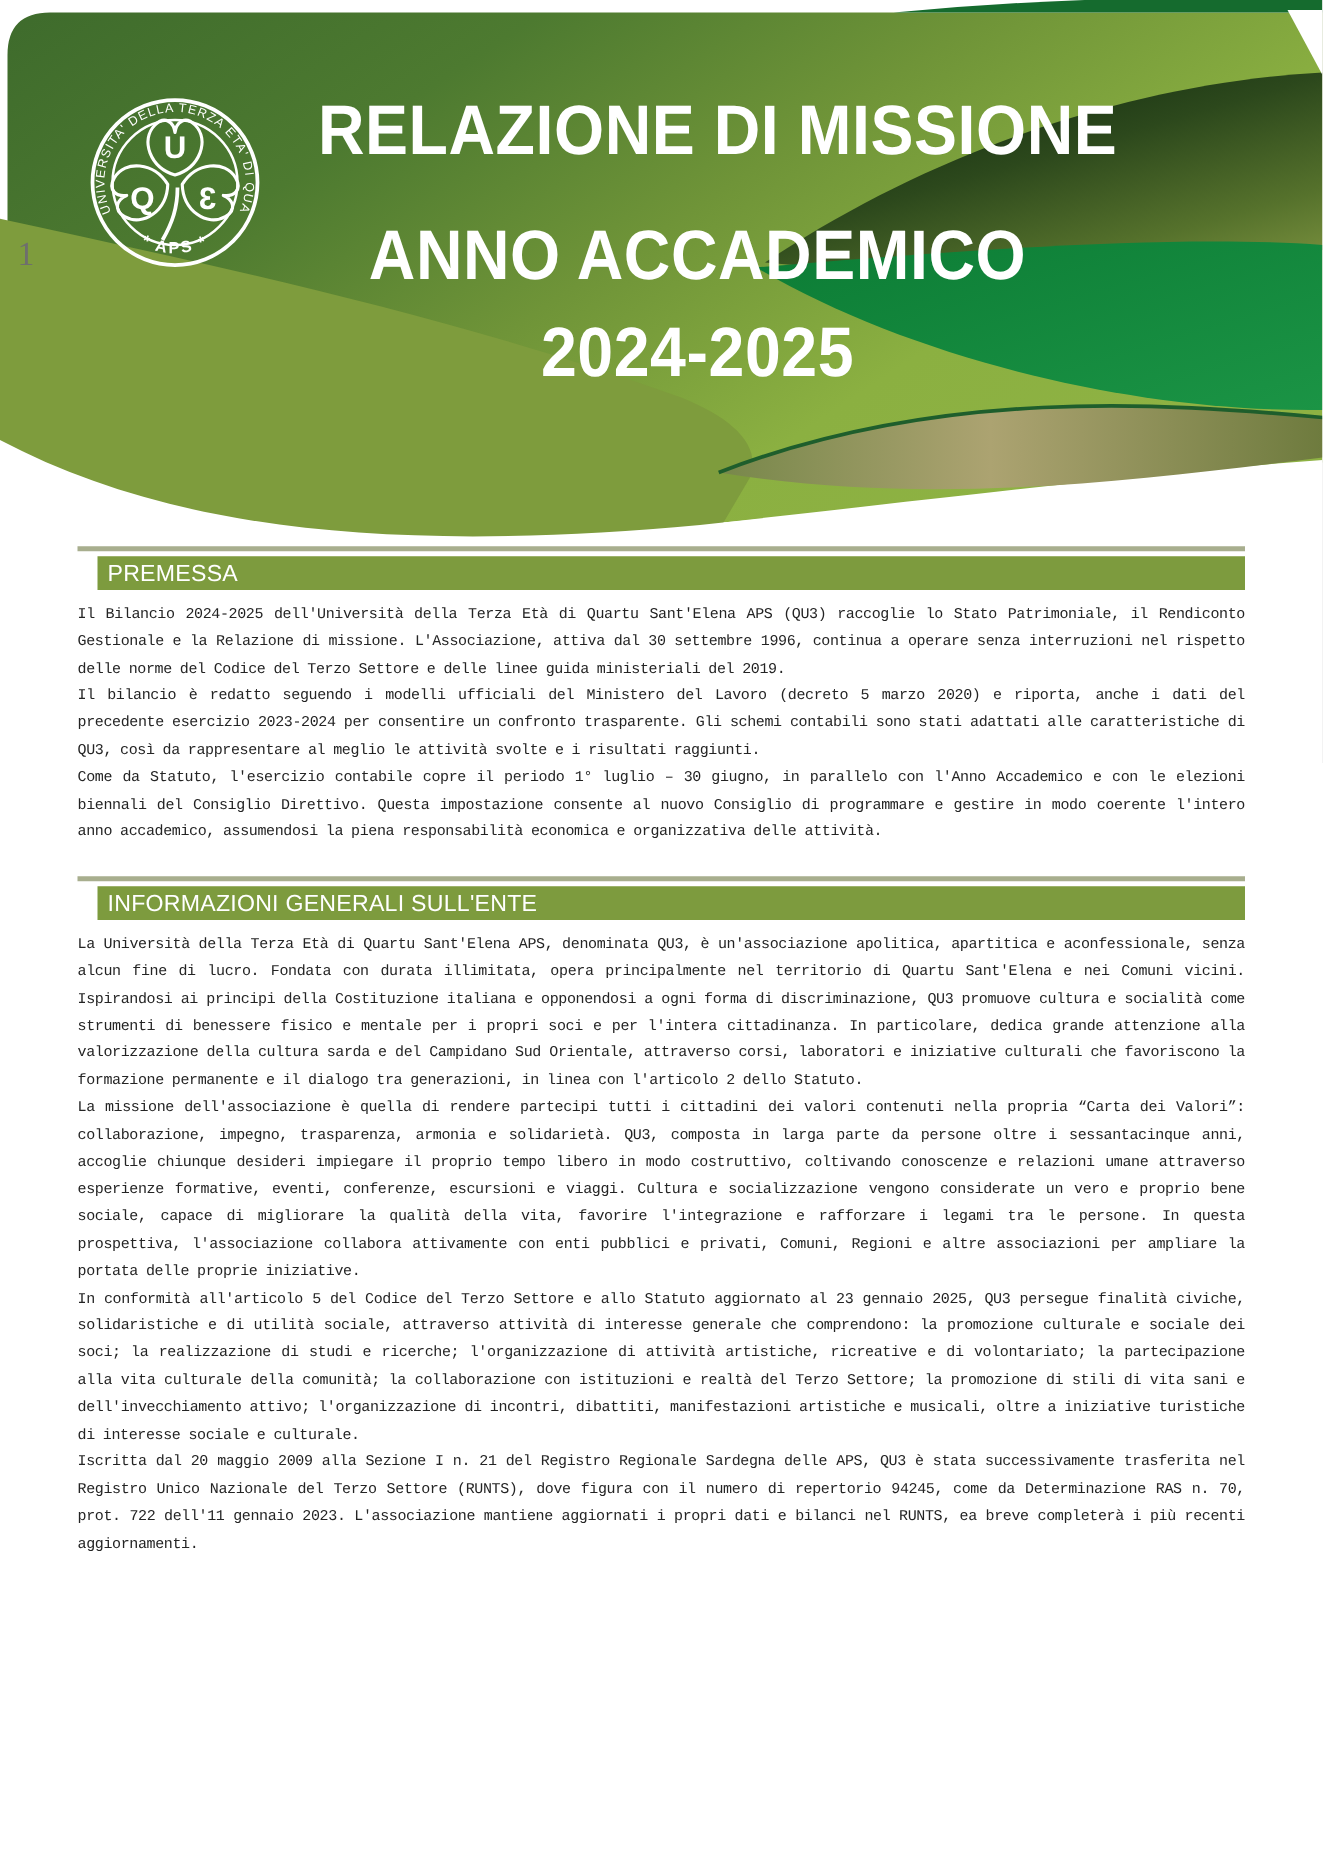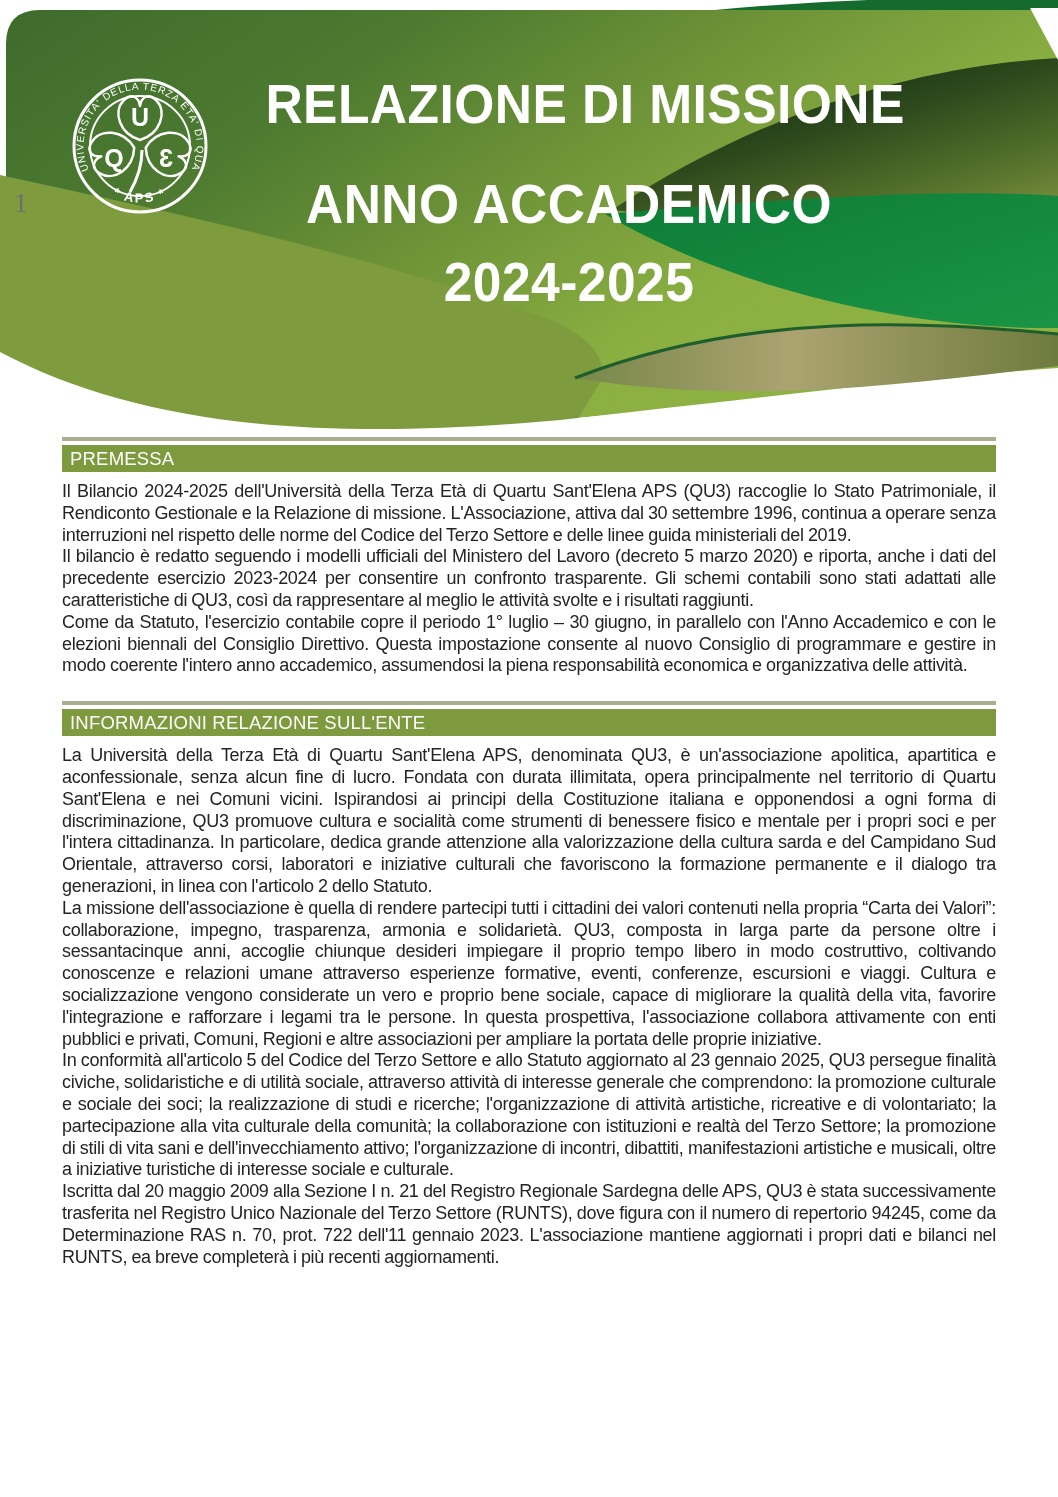--- a/index.html
+++ b/index.html
@@ -12,21 +12,21 @@
     font-family:"Liberation Sans", sans-serif;
   }
   
   .header{position:relative;width:1058px;height:432px;}
   .header svg{display:block;}
   .page-number{
     position:absolute;left:14px;top:188px;
     font-family:"Liberation Serif", serif;
     font-size:27px;color:var(--page-number,#6e6e6e);
   }
-  .title-block{position:absolute;left:239px;top:0;width:660px;height:340px;}
+  .title-block{position:absolute;left:228px;top:0;width:660px;height:340px;}
   .title-line{
     position:absolute;left:0;width:100%;
     text-align:center;
     color:var(--title-text,#fff);
     font-size:56px;font-weight:700;line-height:56px;
     letter-spacing:.5px;
     transform:scaleX(.92);
     transform-origin:center;
     white-space:nowrap;
   }
@@ -34,30 +34,32 @@
   .content{position:relative;padding:5px 62px 0 62px;}
   .rule{height:4px;background:var(--rule,#a8ae8e);}
   .section-bar{
     margin-top:4px;
     background:var(--section-bar,#7d9b3e);
     color:#fff;
     font-size:18.5px;line-height:27px;height:27px;
     padding:0 8px;
     letter-spacing:.2px;
     font-stretch:87.5%;
+    margin-left:16px;
   }
   .sec-body{margin-top:9px;}
   .sec-body p{
     margin:0;
-    font-size:18px;line-height:21.8px;
+    font-size:12px;line-height:21.8px;
     color:var(--body-text,#242424);
     text-align:justify;
     letter-spacing:-0.3px;word-spacing:-0.5px;
     font-stretch:87.5%;
     hyphens:none;
+    font-family:Liberation Mono, monospace;
   }
   .section + .section{margin-top:24px;}
 </style>
 </head>
 <body>
 
 <div class="page">
 
   <div class="header">
     <svg width="1058" height="432" viewBox="0 0 1058 432" role="img">
@@ -152,21 +154,21 @@
       <div class="section-bar">PREMESSA</div>
       <div class="sec-body">
         <p>Il Bilancio 2024-2025 dell'Università della Terza Età di Quartu Sant'Elena APS (QU3) raccoglie lo Stato Patrimoniale, il Rendiconto Gestionale e la Relazione di missione. L'Associazione, attiva dal 30 settembre 1996, continua a operare senza interruzioni nel rispetto delle norme del Codice del Terzo Settore e delle linee guida ministeriali del 2019.</p>
         <p>Il bilancio è redatto seguendo i modelli ufficiali del Ministero del Lavoro (decreto 5 marzo 2020) e riporta, anche i dati del precedente esercizio 2023-2024 per consentire un confronto trasparente. Gli schemi contabili sono stati adattati alle caratteristiche di QU3, così da rappresentare al meglio le attività svolte e i risultati raggiunti.</p>
         <p>Come da Statuto, l'esercizio contabile copre il periodo 1° luglio – 30 giugno, in parallelo con l'Anno Accademico e con le elezioni biennali del Consiglio Direttivo. Questa impostazione consente al nuovo Consiglio di programmare e gestire in modo coerente l'intero anno accademico, assumendosi la piena responsabilità economica e organizzativa delle attività.</p>
       </div>
     </div>
 
     <div class="section">
       <div class="rule"></div>
-      <div class="section-bar">INFORMAZIONI RELAZIONE SULL'ENTE</div>
+      <div class="section-bar">INFORMAZIONI GENERALI SULL'ENTE</div>
       <div class="sec-body">
         <p>La Università della Terza Età di Quartu Sant'Elena APS, denominata QU3, è un'associazione apolitica, apartitica e aconfessionale, senza alcun fine di lucro. Fondata con durata illimitata, opera principalmente nel territorio di Quartu Sant'Elena e nei Comuni vicini. Ispirandosi ai principi della Costituzione italiana e opponendosi a ogni forma di discriminazione, QU3 promuove cultura e socialità come strumenti di benessere fisico e mentale per i propri soci e per l'intera cittadinanza. In particolare, dedica grande attenzione alla valorizzazione della cultura sarda e del Campidano Sud Orientale, attraverso corsi, laboratori e iniziative culturali che favoriscono la formazione permanente e il dialogo tra generazioni, in linea con l'articolo 2 dello Statuto.</p>
         <p>La missione dell'associazione è quella di rendere partecipi tutti i cittadini dei valori contenuti nella propria “Carta dei Valori”: collaborazione, impegno, trasparenza, armonia e solidarietà. QU3, composta in larga parte da persone oltre i sessantacinque anni, accoglie chiunque desideri impiegare il proprio tempo libero in modo costruttivo, coltivando conoscenze e relazioni umane attraverso esperienze formative, eventi, conferenze, escursioni e viaggi. Cultura e socializzazione vengono considerate un vero e proprio bene sociale, capace di migliorare la qualità della vita, favorire l'integrazione e rafforzare i legami tra le persone. In questa prospettiva, l'associazione collabora attivamente con enti pubblici e privati, Comuni, Regioni e altre associazioni per ampliare la portata delle proprie iniziative.</p>
         <p>In conformità all'articolo 5 del Codice del Terzo Settore e allo Statuto aggiornato al 23 gennaio 2025, QU3 persegue finalità civiche, solidaristiche e di utilità sociale, attraverso attività di interesse generale che comprendono: la promozione culturale e sociale dei soci; la realizzazione di studi e ricerche; l'organizzazione di attività artistiche, ricreative e di volontariato; la partecipazione alla vita culturale della comunità; la collaborazione con istituzioni e realtà del Terzo Settore; la promozione di stili di vita sani e dell'invecchiamento attivo; l'organizzazione di incontri, dibattiti, manifestazioni artistiche e musicali, oltre a iniziative turistiche di interesse sociale e culturale.</p>
         <p>Iscritta dal 20 maggio 2009 alla Sezione I n. 21 del Registro Regionale Sardegna delle APS, QU3 è stata successivamente trasferita nel Registro Unico Nazionale del Terzo Settore (RUNTS), dove figura con il numero di repertorio 94245, come da Determinazione RAS n. 70, prot. 722 dell'11 gennaio 2023. L'associazione mantiene aggiornati i propri dati e bilanci nel RUNTS, ea breve completerà i più recenti aggiornamenti.</p>
       </div>
     </div>
 
   </div>
 </div>

